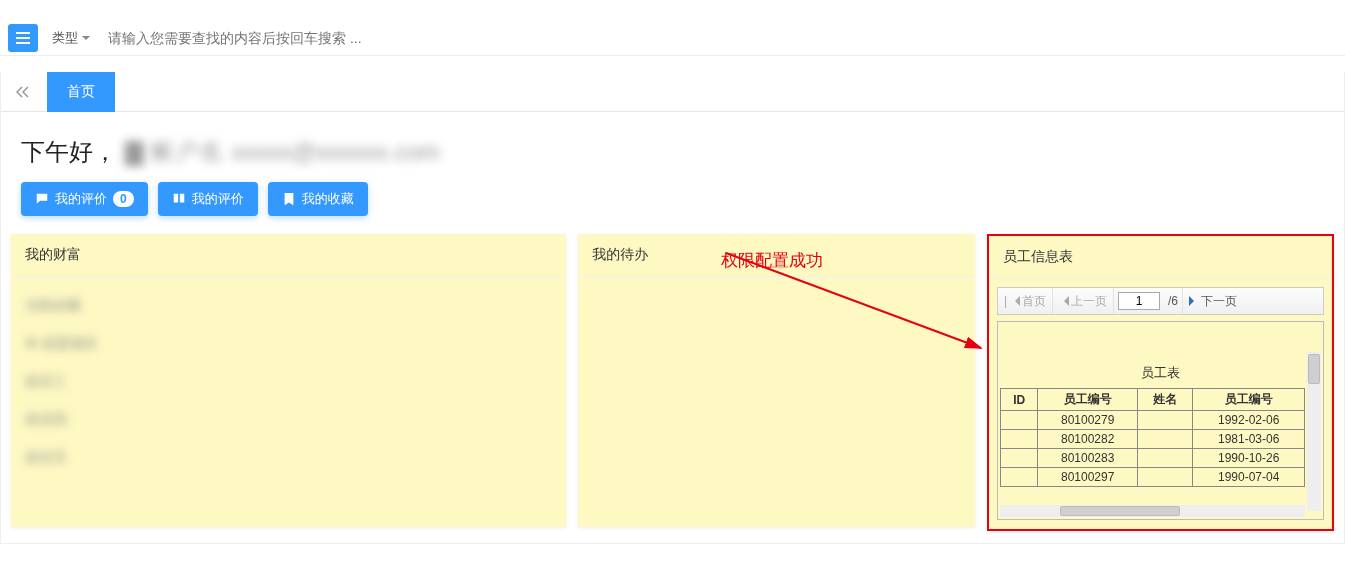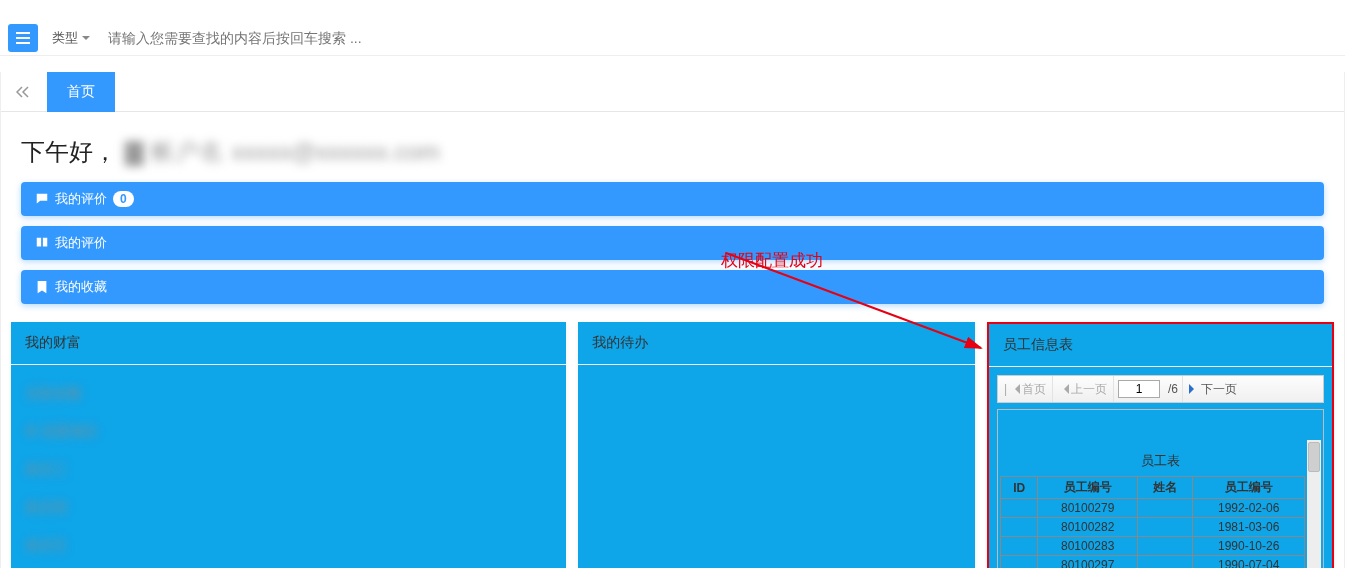--- a/index.html
+++ b/index.html
@@ -10,25 +10,25 @@
   .type-dd { margin-left: 14px; color: #555; cursor: pointer; display: flex; align-items: center; gap: 4px; }
   .caret { display: inline-block; border: 4px solid transparent; border-top-color: #888; margin-top: 4px; }
   .search-input { margin-left: 16px; border: none; outline: none; width: 500px; color: #aaa; font-size: 14px; }
   .tab-strip { display: flex; align-items: center; height: 40px; margin-top: 16px; border-bottom: 1px solid #e6e6e6; padding-left: 8px; }
   .collapse-btn { width: 28px; height: 28px; display: flex; align-items: center; justify-content: center; color: #999; cursor: pointer; }
   .collapse-btn svg { width: 14px; height: 12px; }
   .tab-active { background: #3399ff; color: #fff; height: 40px; display: flex; align-items: center; padding: 0 20px; margin-left: 10px; font-size: 14px; cursor: pointer; }
   .content-wrap { padding: 14px 0 0 0; border-top: none; }
   .greeting-row { font-size: 24px; color: #222; padding: 10px 20px 6px; display: flex; align-items: center; gap: 8px; }
   .blurred { filter: blur(5px); color: #999; }
-  .action-row { display: flex; gap: 10px; padding: 8px 20px 18px; flex-direction: column; }
+  .action-row { display: flex; gap: 10px; padding: 8px 20px 18px; }
   .btn { background: #3399ff; color: #fff; border: none; border-radius: 4px; padding: 8px 14px; font-size: 13px; cursor: pointer; display: flex; align-items: center; gap: 6px; box-shadow: 0 2px 6px rgba(51,153,255,0.35); }
   .badge { background: #fff; color: #3399ff; border-radius: 10px; padding: 0 7px; font-size: 12px; font-weight: bold; line-height: 16px; }
   .panels { display: flex; gap: 12px; padding: 0 10px; align-items: flex-start; }
-  .panel { background: #0ea5e9; box-shadow: 0 1px 4px rgba(0,0,0,0.08); }
+  .panel { background: #fef9c3; box-shadow: 0 1px 4px rgba(0,0,0,0.08); }
   .panel-header { padding: 12px 14px; font-size: 14px; color: #333; border-bottom: 1px solid #f0f0f0; }
   .panel-body { padding: 10px 14px; min-height: 250px; }
   .p-wealth { width: 560px; }
   .p-todo { width: 400px; }
   .p-emp { width: 350px; border: 2px solid #e60012; }
   .wealth-row { padding: 10px 0; font-size: 14px; filter: blur(5px); color: #888; }
   .annotation { position: absolute; top: 177px; left: 720px; color: #e60012; font-size: 17px; pointer-events: none; }
   .arrow-svg { position: absolute; top: 176px; left: 720px; pointer-events: none; }
   .pager-bar { height: 28px; background: linear-gradient(#fdfdfd,#f0f0f0); border: 1px solid #ccc; display: flex; align-items: center; font-size: 12px; color: #555; margin-bottom: 6px; }
   .pager-btn { display: flex; align-items: center; gap: 2px; padding: 0 6px; height: 100%; cursor: pointer; border-right: 1px solid #e3e3e3; }

